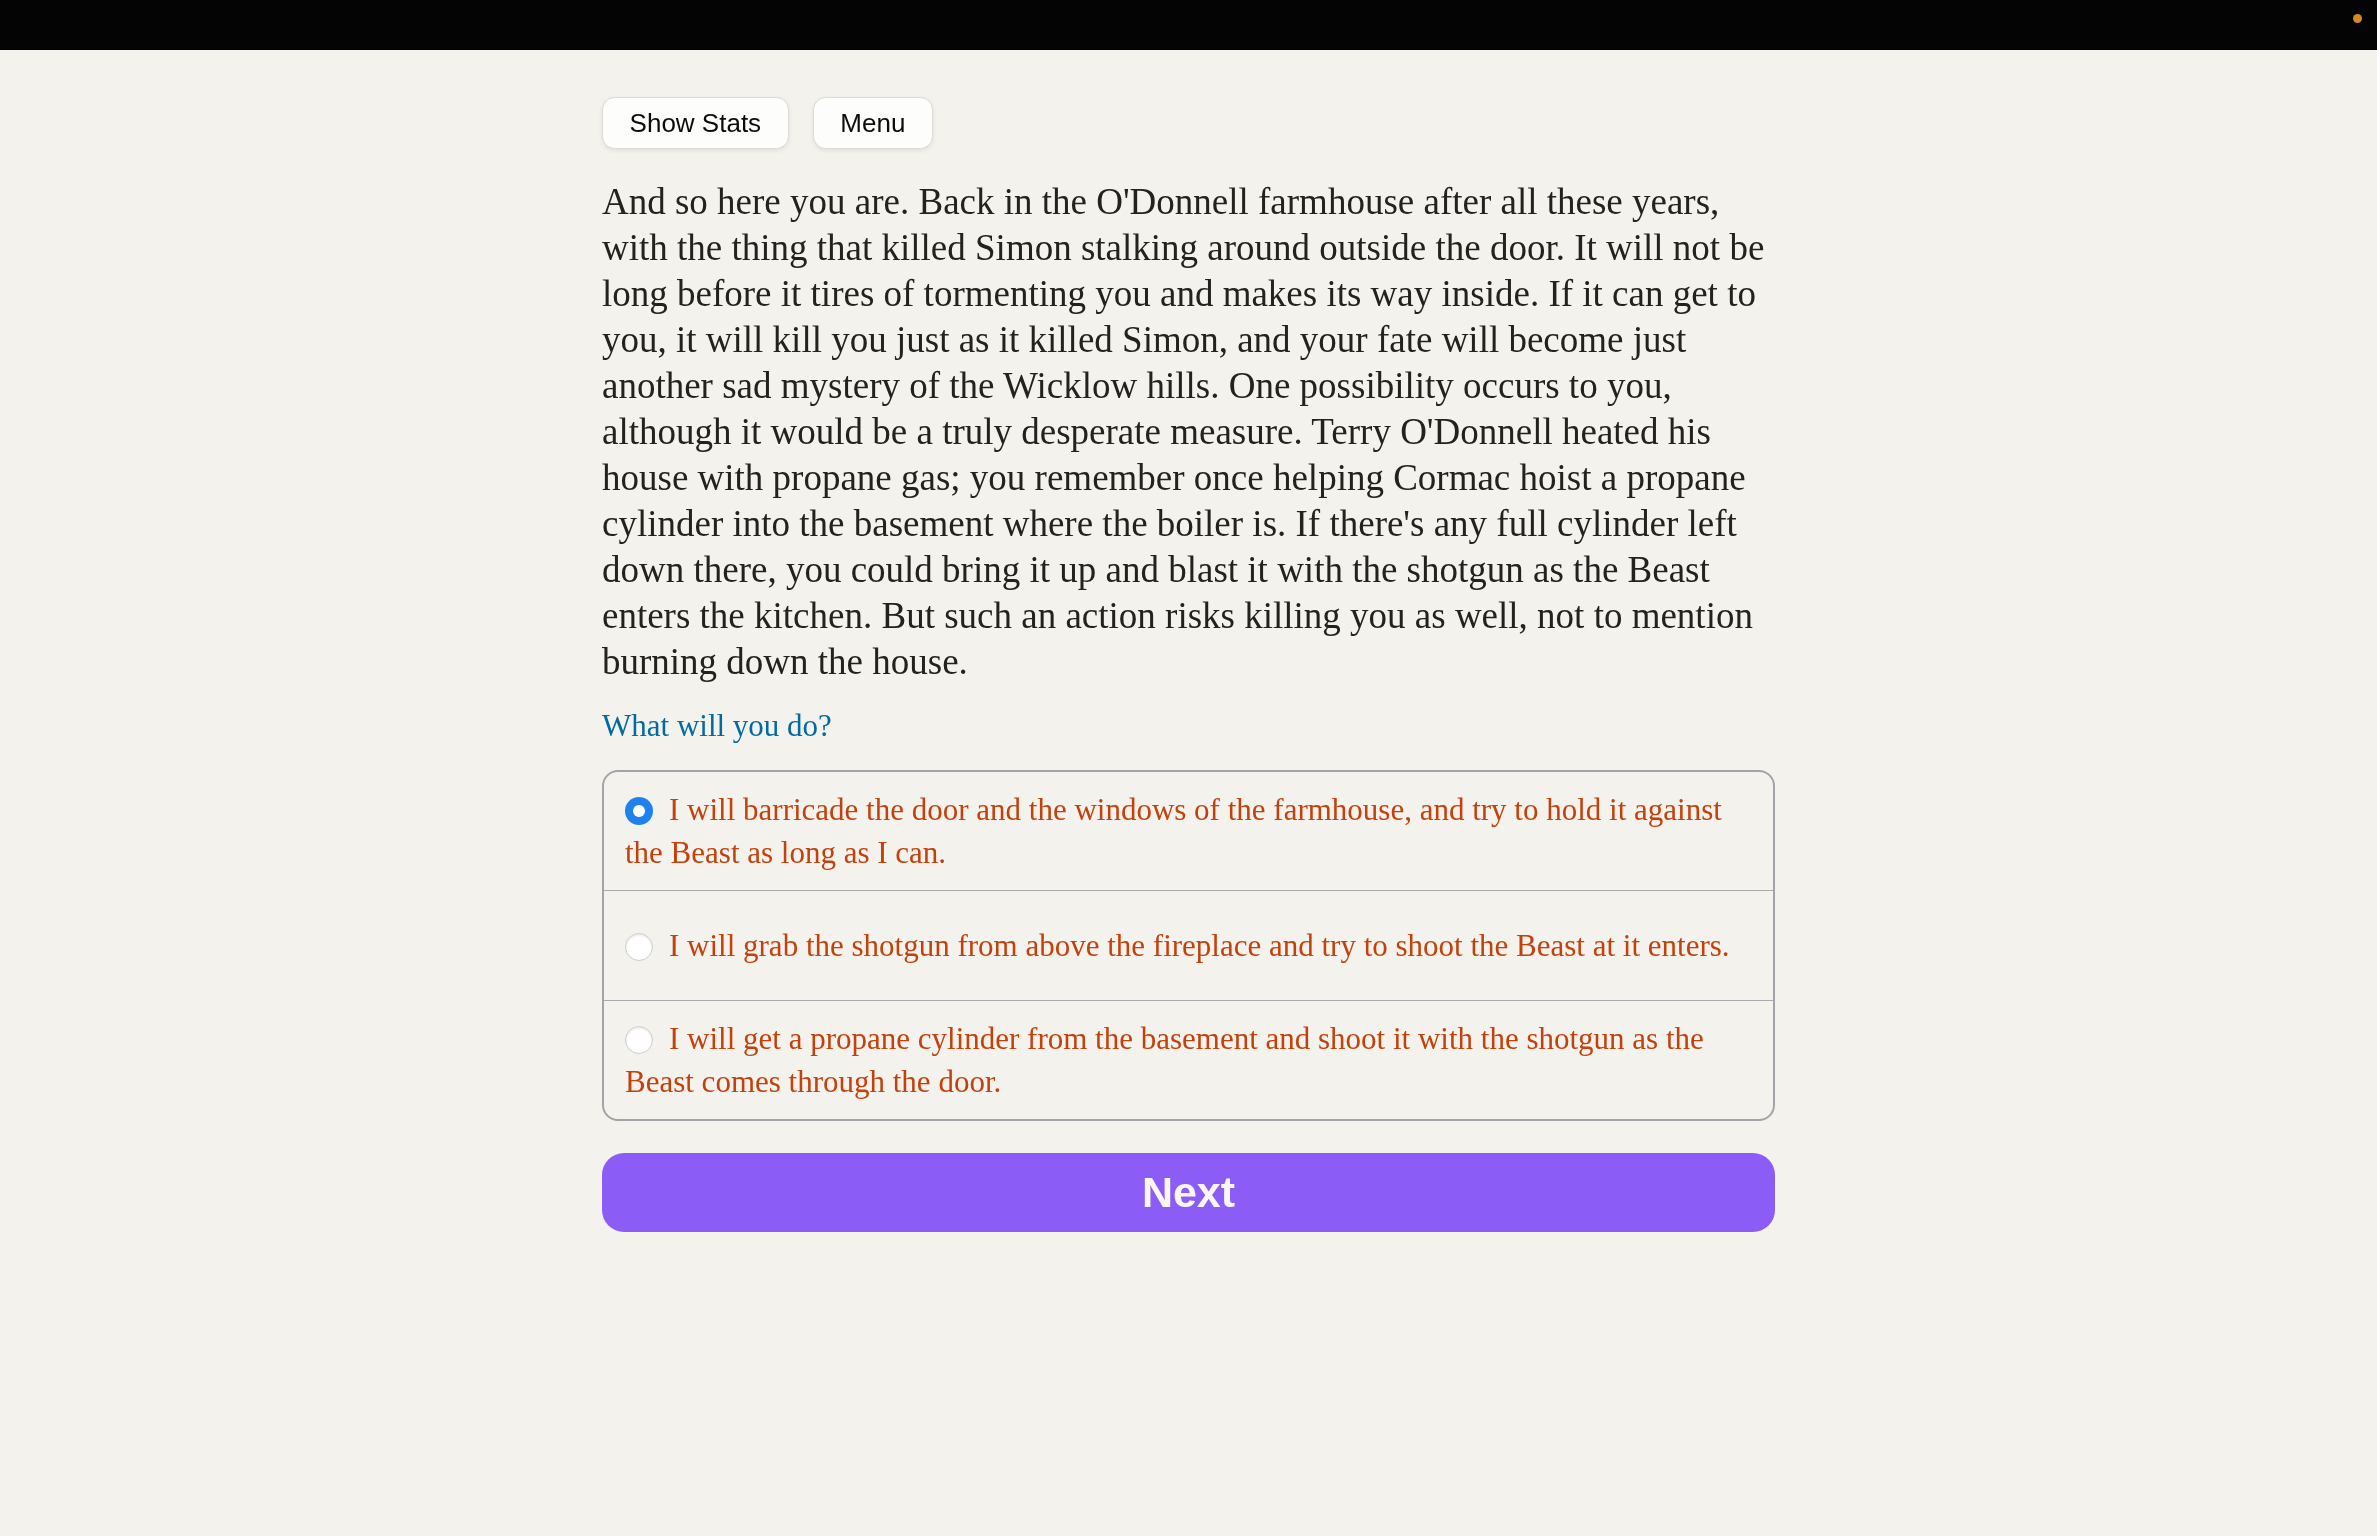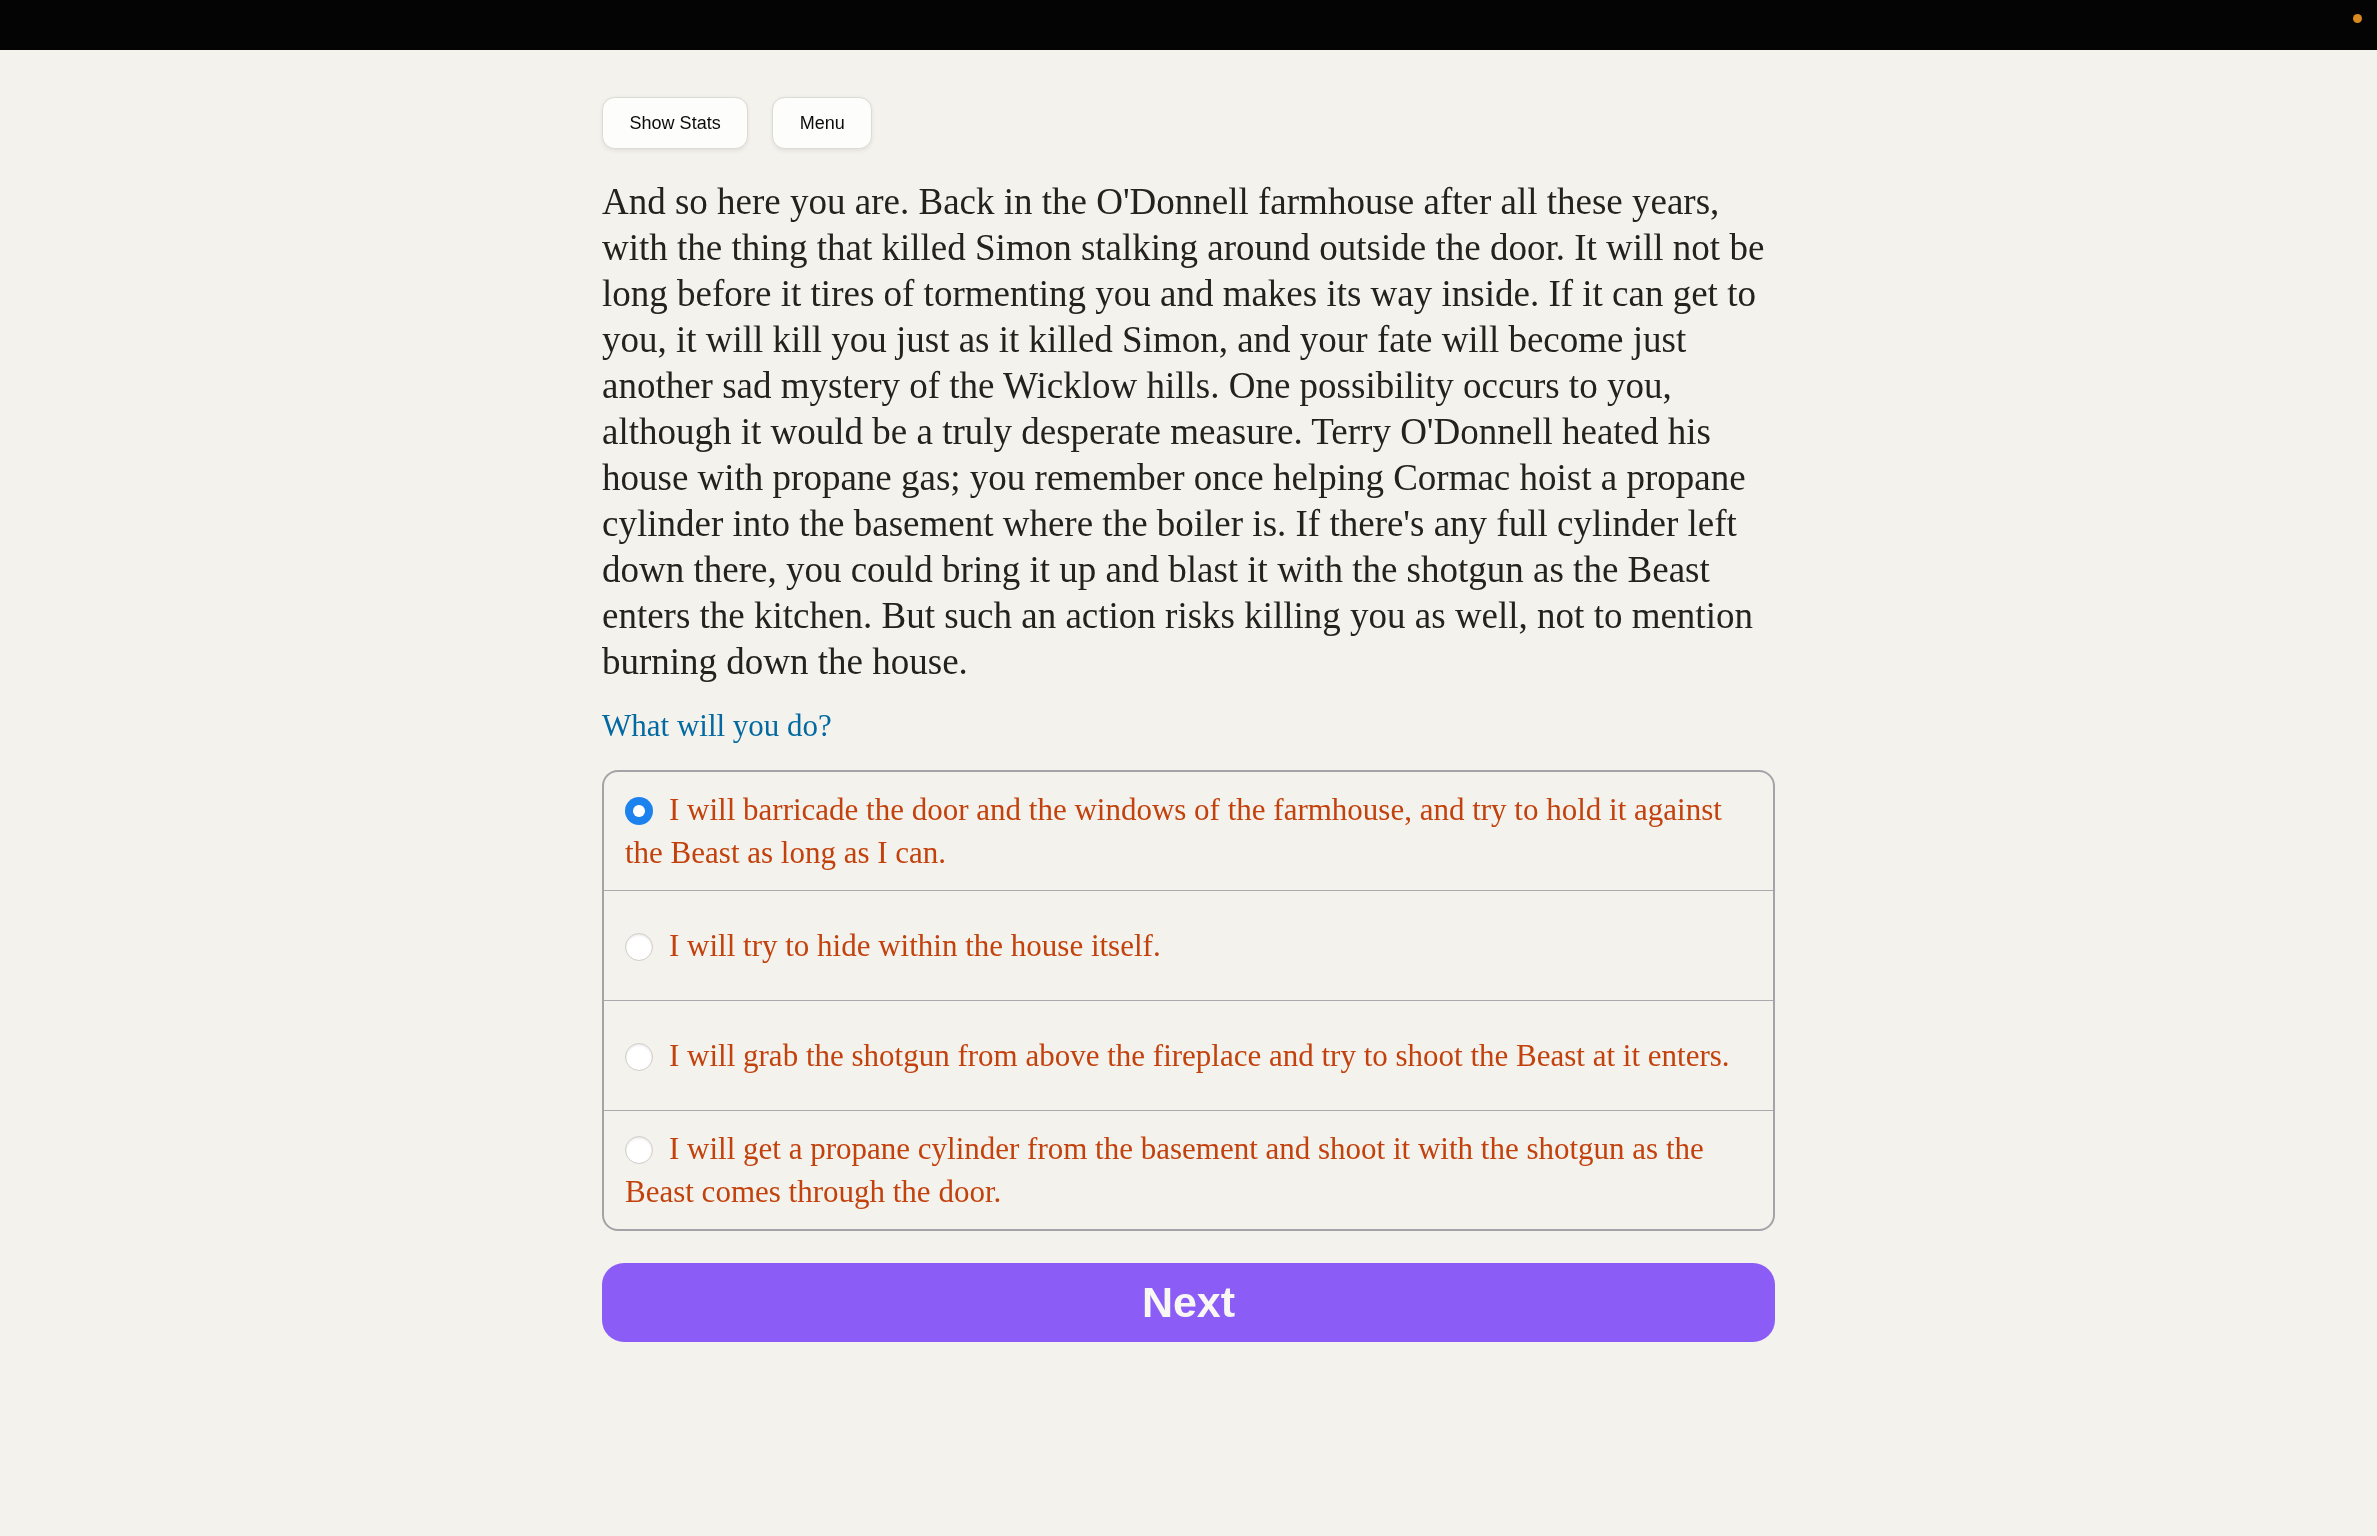--- a/index.html
+++ b/index.html
@@ -37,21 +37,21 @@
     height: 52px;
     padding: 0 26.6px;
     display: inline-flex;
     align-items: center;
     justify-content: center;
     background: #fdfdfb;
     border: 1.2px solid #dcdad5;
     border-radius: 12.7px;
     box-shadow: 0 1.7px 4px rgba(0,0,0,0.07);
     font-family: "Liberation Sans", sans-serif;
-    font-size: 18px;
+    font-size: 26px;
     color: #0c0c0c;
     cursor: pointer;
     white-space: nowrap;
   }
   
   .story {
     margin-top: 30px;
     font-size: 37px;
     line-height: 46px;
     color: #23221d;
@@ -145,25 +145,20 @@
 
   <p class="question">What will you do?</p>
 
   <div class="choices">
   <div class="choice-row">
     <div class="choice-inner">
       <span class="radio checked"></span><span class="choice-text">I will barricade the door and the windows of the farmhouse, and try to hold it against the Beast as long as I can.</span>
     </div>
   </div>
 
-  <div class="choice-row">
-    <div class="choice-inner">
-      <span class="radio"></span><span class="choice-text">I will try to hide within the house itself.</span>
-    </div>
-  </div>
 
 
   <div class="choice-row">
     <div class="choice-inner">
       <span class="radio"></span><span class="choice-text">I will grab the shotgun from above the fireplace and try to shoot the Beast at it enters.</span>
     </div>
   </div>
 
   <div class="choice-row">
     <div class="choice-inner">

